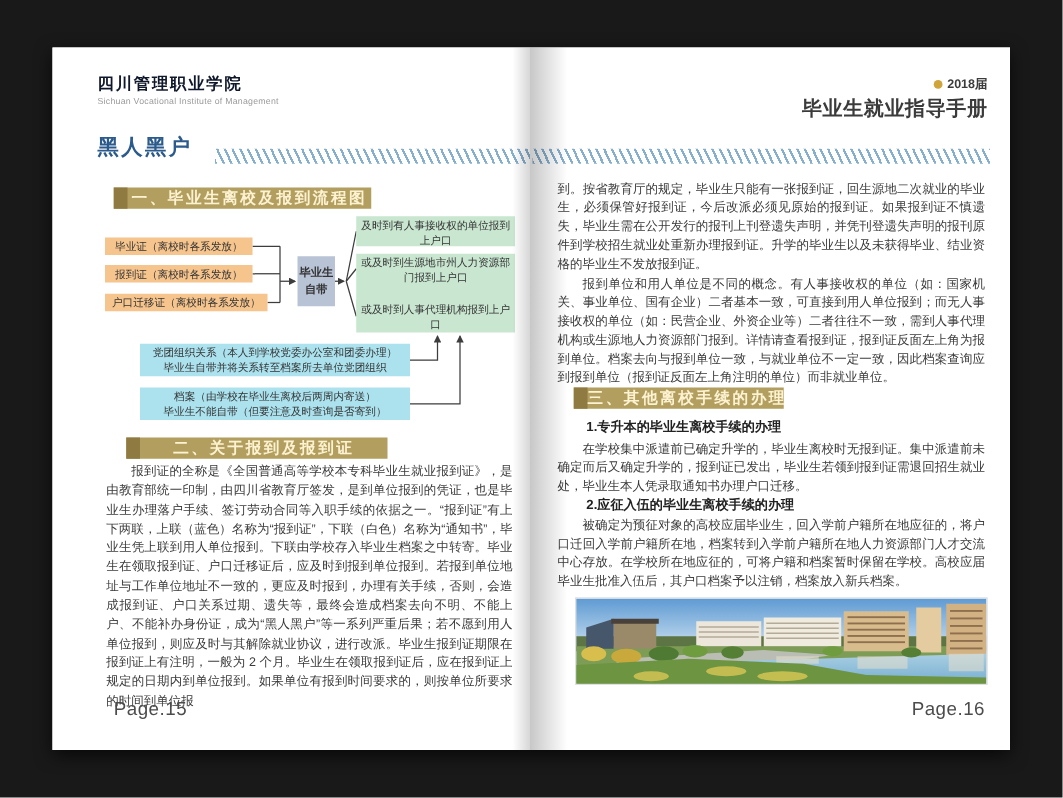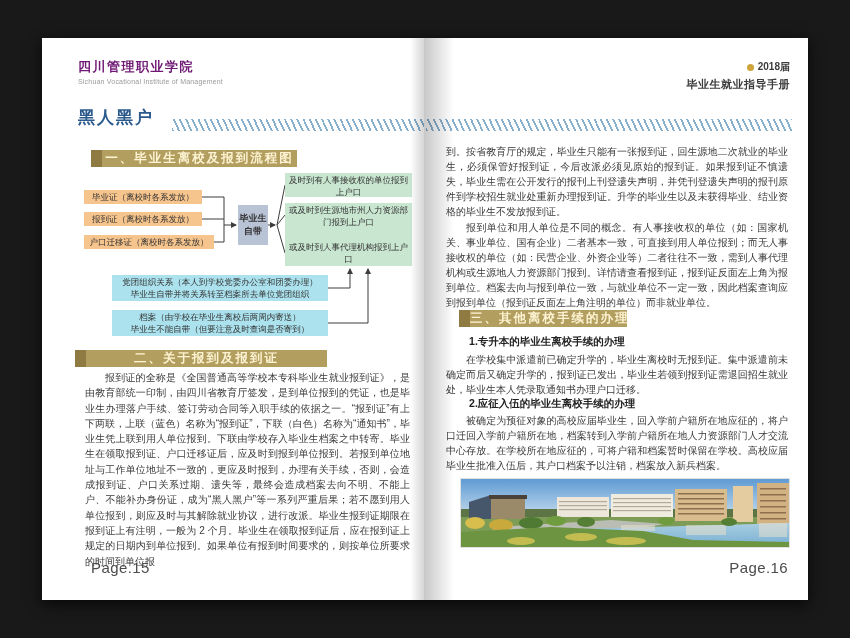--- a/index.html
+++ b/index.html
@@ -10,36 +10,36 @@
           background:#fff;box-shadow:0 4px 14px rgba(0,0,0,.75);}
   .page{position:absolute;top:0;height:562px;background:#fff;}
   .page-l{left:0;width:382px;}
   .page-r{left:382px;width:384px;}
   .gutter{position:absolute;top:0;bottom:0;pointer-events:none;z-index:9;}
   .gutter-l{right:0;width:14px;background:linear-gradient(to right,rgba(0,0,0,0),rgba(0,0,0,.16));}
   .gutter-r{left:0;width:30px;background:linear-gradient(to right,rgba(0,0,0,.22),rgba(0,0,0,0));}
 
   
   .brand{position:absolute;left:36px;top:20px;}
-  .brand-name{font-size:13px;font-weight:bold;color:#701a75;letter-spacing:1.5px;}
+  .brand-name{font-size:13px;font-weight:bold;color:#0f172a;letter-spacing:1.5px;}
   .brand-sub{font-size:7px;color:#9a9a9a;margin-top:2px;letter-spacing:.2px;}
   .chapter{position:absolute;left:36px;top:68px;margin:0;font-size:17px;font-weight:bold;
            color:#2b5a8c;letter-spacing:2px;}
   .hatch{position:absolute;top:81px;height:12px;
          background:repeating-linear-gradient(65deg,#86aecd 0 1.8px,rgba(0,0,0,0) 1.8px 5.6px);}
   .hatch-l{left:130px;width:252px;}
   .hatch-r{left:2px;width:366px;}
 
   
   .secbar{position:absolute;height:17px;background:#b29e5f;display:flex;align-items:center;margin-left:11px;}
   .notch{width:11px;height:17px;background:#8f7b42;flex:0 0 auto;}
   .sectext{flex:1;text-align:center;font-size:12.5px;font-weight:bold;color:#fdf3d2;
            letter-spacing:2px;line-height:17px;white-space:nowrap;}
   .bar-s1{left:38px;top:112px;width:206px;}
-  .bar-s2{left:22px;top:312px;width:252px;}
+  .bar-s2{left:48px;top:312px;width:209px;}
   .bar-s3{left:24px;top:272px;width:168px;}
 
   
   .fbox{position:absolute;box-sizing:border-box;font-size:8.5px;color:#333;
         text-align:center;overflow:hidden;}
   .fb-src{background:#f6c48d;height:14px;line-height:14px;left:42px;white-space:nowrap;}
   .fb-src1{top:152px;width:118px;}
   .fb-src2{top:174px;width:118px;}
   .fb-src3{top:197px;width:130px;text-align:center;}
   .fb-center{background:#b9c3d6;left:196px;top:167px;width:30px;height:40px;
@@ -70,21 +70,21 @@
 
   .pagenum{position:absolute;font-size:15px;color:#4c4c4c;letter-spacing:.4px;font-weight:400;margin-left:13px;}
   .pn-l{left:36px;top:521px;}
   .pn-r{right:20px;top:521px;}
 
   
   .rp-head{position:absolute;right:18px;top:22px;text-align:right;color:#3b3b3b;}
   .rp-head .line1{font-size:10px;font-weight:bold;display:flex;align-items:center;
                   justify-content:flex-end;gap:4px;}
   .gold-dot{width:7px;height:7px;border-radius:50%;background:#cfa43b;display:inline-block;}
-  .rp-head .line2{font-size:11px;font-weight:bold;margin-top:3px;letter-spacing:.5px;}
+  .rp-head .line2{font-size:16px;font-weight:bold;margin-top:3px;letter-spacing:.5px;}
 
   
   .photo{position:absolute;left:36px;top:440px;width:328px;height:68px;
          border:1px solid #e0e0e0;background:#cfe2f1;}
   .photo svg{display:block;width:100%;height:100%;}
 </style>
 </head>
 <body>
 
 <div class="stage">

